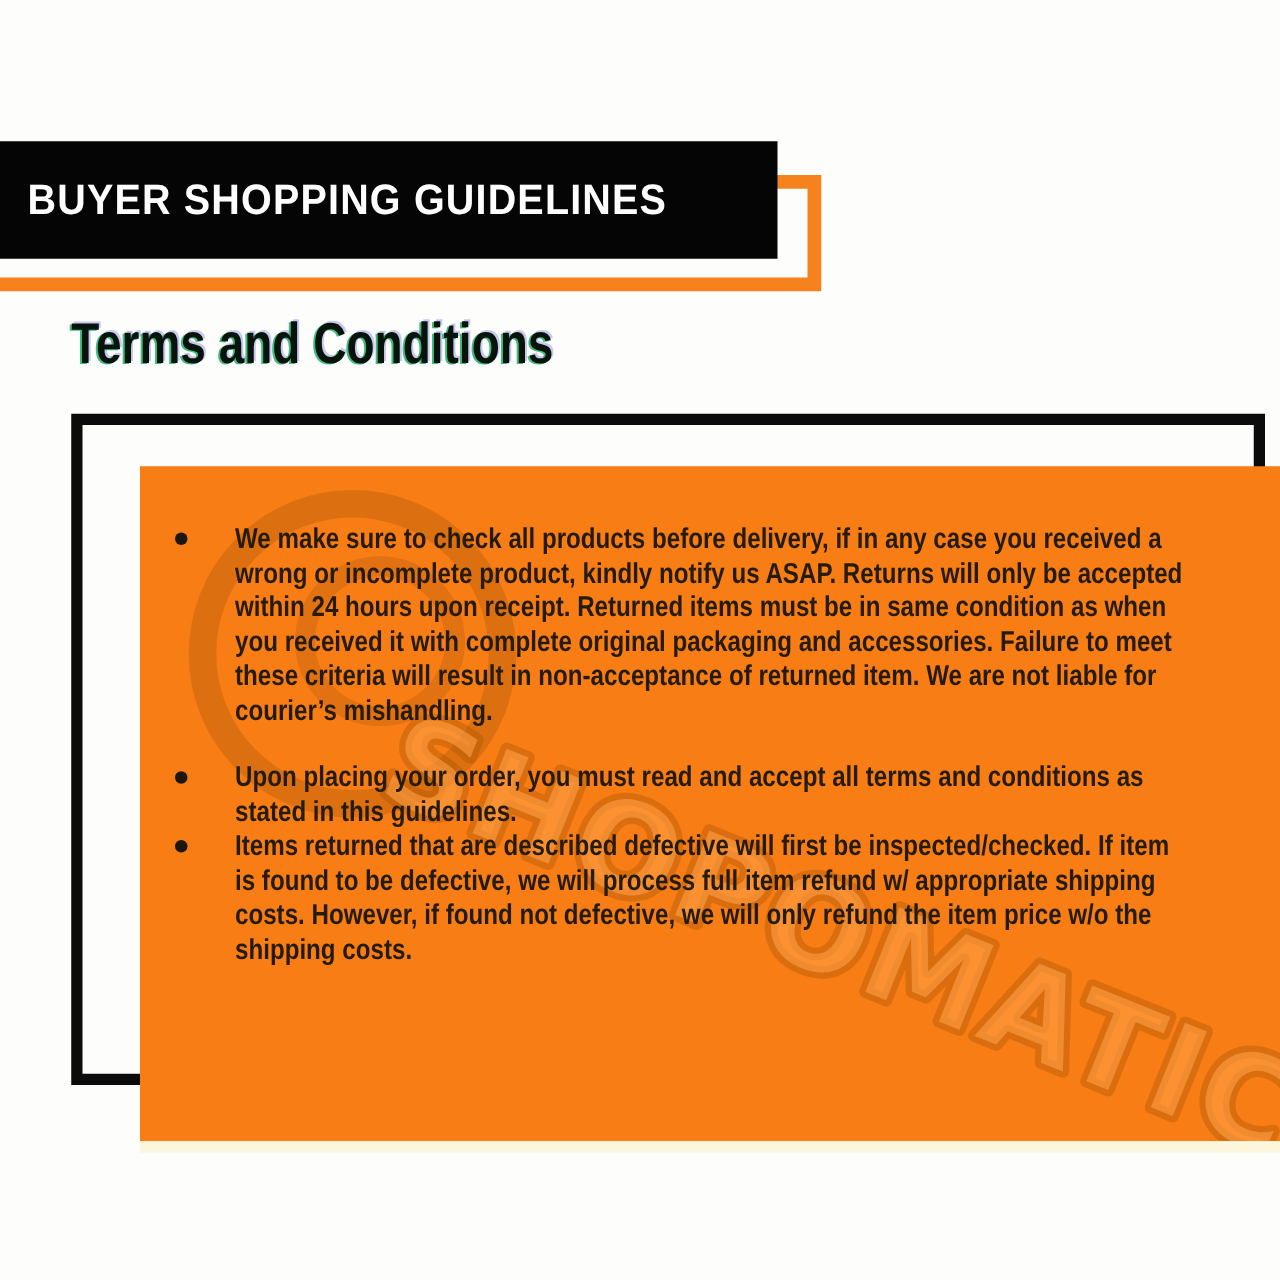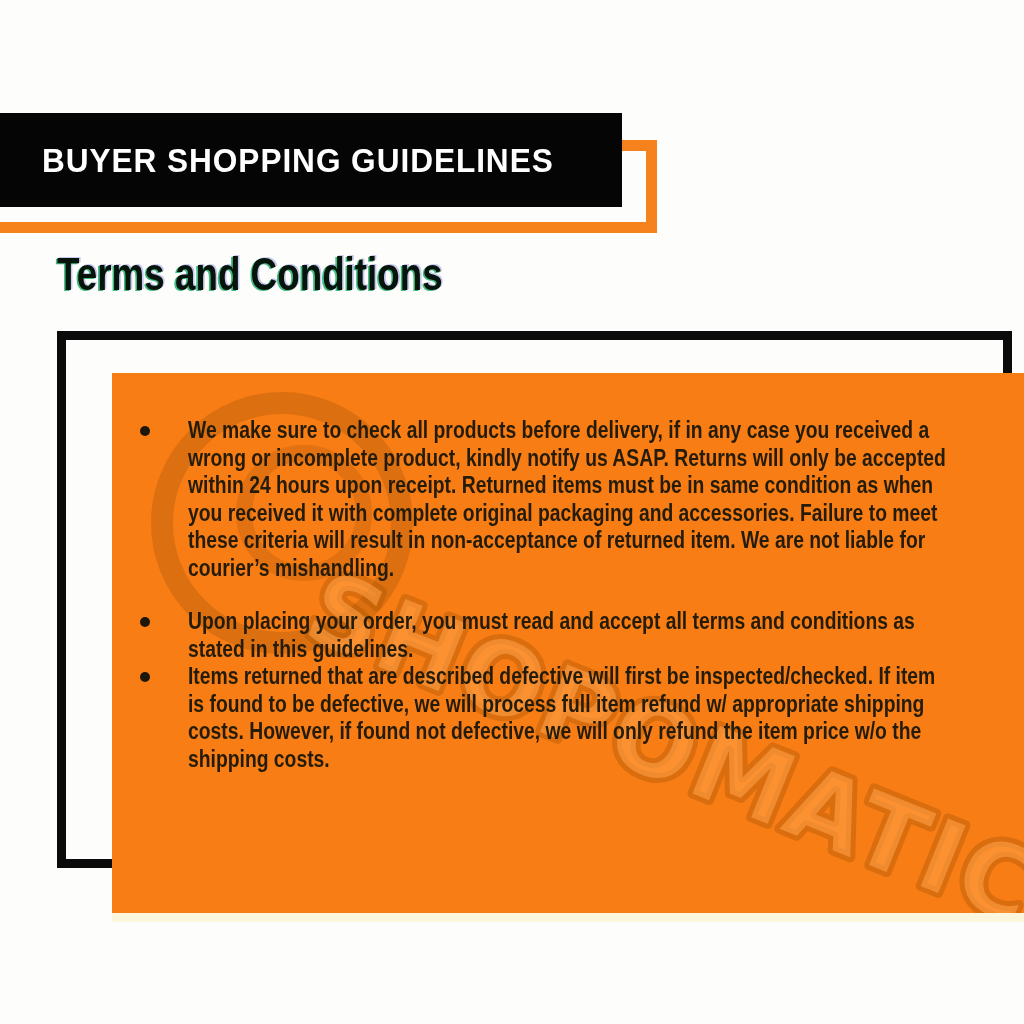--- a/index.html
+++ b/index.html
@@ -10,21 +10,21 @@
   }
   
   .banner-frame {
     position:absolute; left:-30px; top:140px; width:687px; height:93px;
     border:11px solid #F6821D; box-sizing:border-box; background:transparent;
     z-index:2;
   }
   .banner {
     position:absolute; left:0; top:113px; width:622px; height:94px;
     background:#050505; display:flex; align-items:center;
-    padding-left:42px; box-sizing:border-box; z-index:3;
+    padding-left:22px; box-sizing:border-box; z-index:3;
   }
   .banner-title {
     color:#FFFFFF; font-weight:bold; font-size:34px; letter-spacing:1px;
     transform:scaleX(0.93); transform-origin:0 50%; white-space:nowrap;
   }
   
   .page-title {
     position:absolute; left:57px; top:250px; margin:0;
     font-size:46px; line-height:48px; font-weight:bold; color:#06140C;
     letter-spacing:0px; white-space:nowrap;

